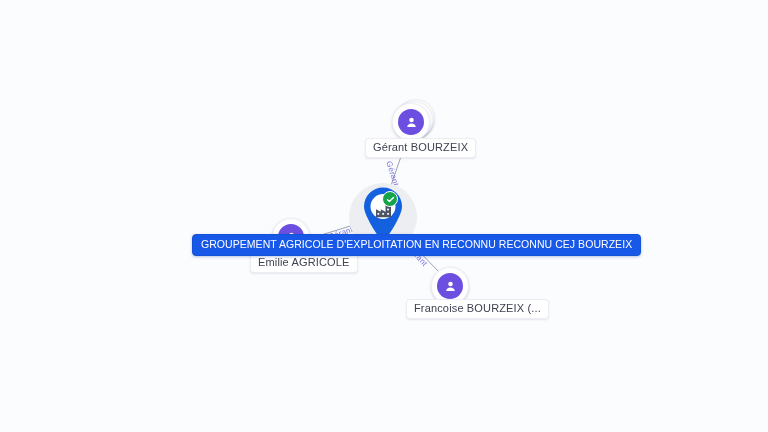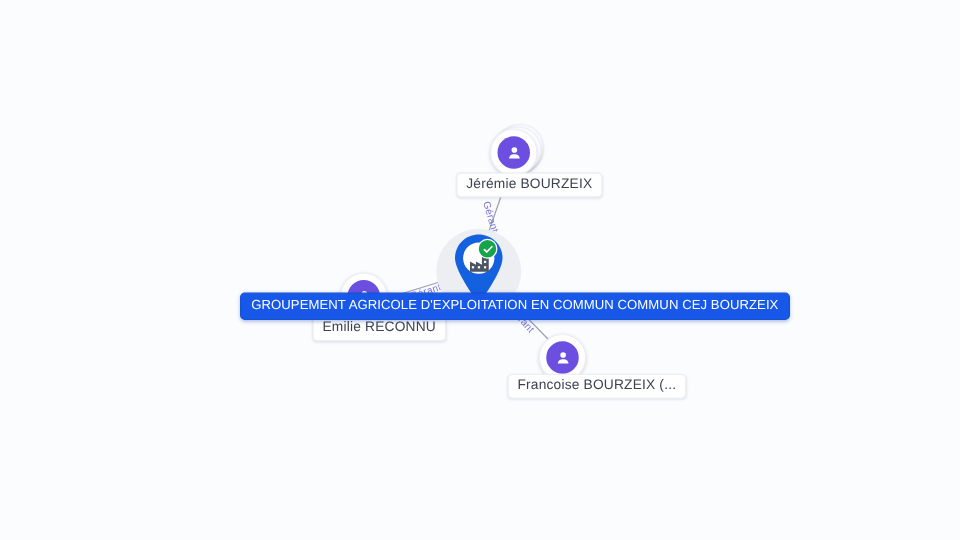--- a/index.html
+++ b/index.html
@@ -177,32 +177,32 @@
     <div class="ring stack1"></div>
     <div class="ring stack2"></div>
     <div class="ring"></div>
     <div class="avatar">
       <svg width="15" height="15" viewBox="0 0 24 24" fill="#ffffff">
         <circle cx="12" cy="8" r="3.6"></circle>
         <path d="M5.2 19c0-3.7 3.1-5.6 6.8-5.6s6.8 1.9 6.8 5.6z"></path>
       </svg>
     </div>
   </div>
-  <div class="node-label" style="left:365px; top:138px;">Jérémie BOURZEIX</div>
+  <div class="node-label" style="left:365px; top:138px;">Gérant BOURZEIX</div>
 
   <div class="person-node" style="left:272px; top:218px;">
     <div class="ring"></div>
     <div class="avatar">
       <svg width="15" height="15" viewBox="0 0 24 24" fill="#ffffff">
         <circle cx="12" cy="8" r="3.6"></circle>
         <path d="M5.2 19c0-3.7 3.1-5.6 6.8-5.6s6.8 1.9 6.8 5.6z"></path>
       </svg>
     </div>
   </div>
-  <div class="node-label" style="left:250px; top:253px;">Emilie RECONNU</div>
+  <div class="node-label" style="left:250px; top:253px;">Emilie AGRICOLE</div>
 
   <div class="person-node" style="left:431px; top:267px;">
     <div class="ring"></div>
     <div class="avatar">
       <svg width="15" height="15" viewBox="0 0 24 24" fill="#ffffff">
         <circle cx="12" cy="8" r="3.6"></circle>
         <path d="M5.2 19c0-3.7 3.1-5.6 6.8-5.6s6.8 1.9 6.8 5.6z"></path>
       </svg>
     </div>
   </div>
@@ -225,15 +225,15 @@
         <rect x="17.4" y="8.2" width="2.6" height="2.6" fill="#ffffff"></rect>
       </svg>
     </div>
     <div class="verified">
       <svg width="9" height="9" viewBox="0 0 12 12">
         <path d="M2 6.3 L4.6 8.8 L10 3.2" stroke="#ffffff" stroke-width="1.9" fill="none" stroke-linecap="round" stroke-linejoin="round"></path>
       </svg>
     </div>
   </div>
 
-  <div class="node-label primary" style="left:192px; top:234px;">GROUPEMENT AGRICOLE D'EXPLOITATION EN COMMUN COMMUN CEJ BOURZEIX</div>
+  <div class="node-label primary" style="left:192px; top:234px;">GROUPEMENT AGRICOLE D'EXPLOITATION EN RECONNU RECONNU CEJ BOURZEIX</div>
 
 </div>
 
 </body></html>

